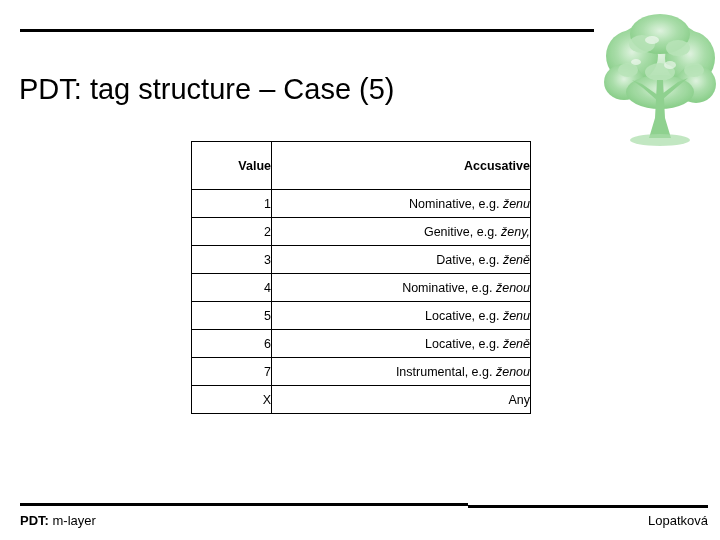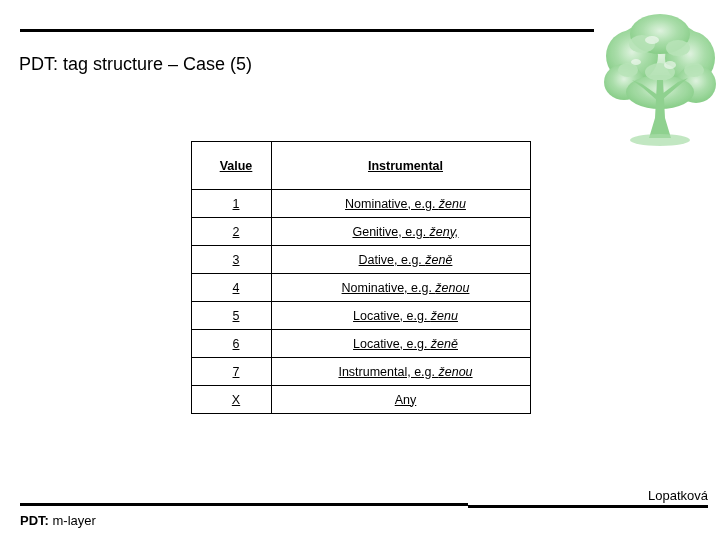--- a/index.html
+++ b/index.html
@@ -25,23 +25,23 @@
     position: absolute;
     left: 20px;
     top: 29px;
     width: 574px;
     height: 3px;
     background: #000000;
   }
   .slide-title {
     position: absolute;
     left: 19px;
-    top: 47px;
+    top: 72px;
     width: 570px;
-    font-size: 18px;
+    font-size: 29px;
     font-weight: normal;
     letter-spacing: 0px;
     line-height: 34px;
     white-space: nowrap;
     color: #000000;
   }
 
   
   .tree-art {
     position: absolute;
@@ -66,24 +66,23 @@
     table-layout: fixed;
   }
   .tag-table col.c-value { width: 80px; }
   .tag-table col.c-desc  { width: 259px; }
 
   .tag-table th,
   .tag-table td {
     border: 1px solid #000000;
     padding: 0 0 0 9px;
     font-size: 12.5px;
-    text-align: center;
+    text-align: right;
     vertical-align: middle;
     color: #000000;
-    text-decoration: underline;
   }
   .tag-table thead th {
     height: 47px;
     font-weight: bold;
     font-size: 12.5px;
   }
   .tag-table tbody td {
     height: 27px;
     font-weight: normal;
   }
@@ -114,21 +113,21 @@
     top: 513px;
     font-size: 13px;
     white-space: nowrap;
   }
   .footer-left .bold-part {
     font-weight: bold;
   }
   .footer-right {
     position: absolute;
     right: 12px;
-    top: 488px;
+    top: 513px;
     font-size: 13px;
     white-space: nowrap;
     margin-left: 44px;
   }
 </style>
 </head>
 <body>
 
 <div class="slide">
 
@@ -174,21 +173,21 @@
   </div>
 
   <table class="tag-table">
     <colgroup>
       <col class="c-value">
       <col class="c-desc">
     </colgroup>
     <thead>
       <tr>
         <th>Value</th>
-        <th>Instrumental</th>
+        <th>Accusative</th>
       </tr>
     </thead>
     <tbody>
       <tr>
         <td>1</td>
         <td class="desc"><span>Nominative, e.g. </span><em>ženu</em></td>
       </tr>
       <tr>
         <td>2</td>
         <td class="desc"><span>Genitive, e.g. </span><em>ženy,</em></td>

